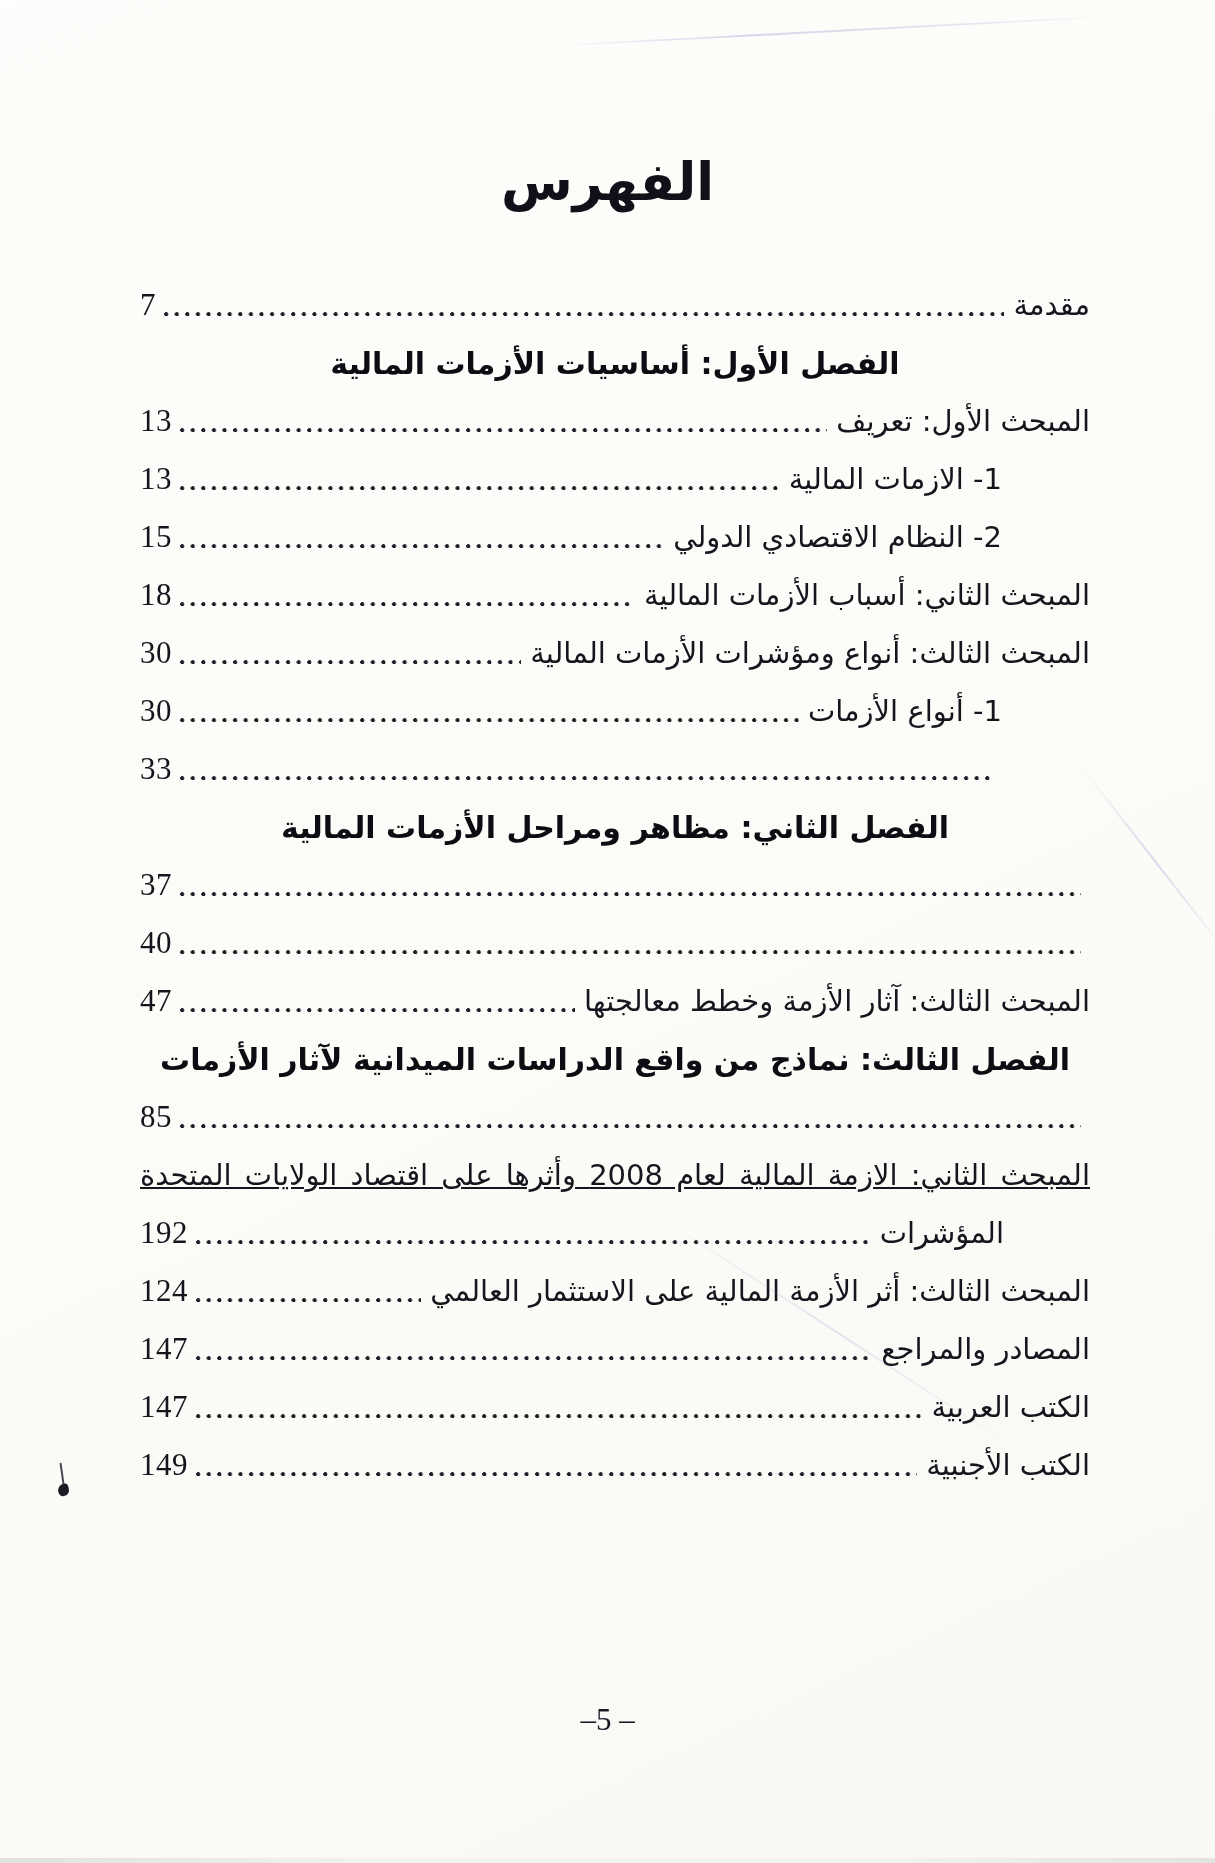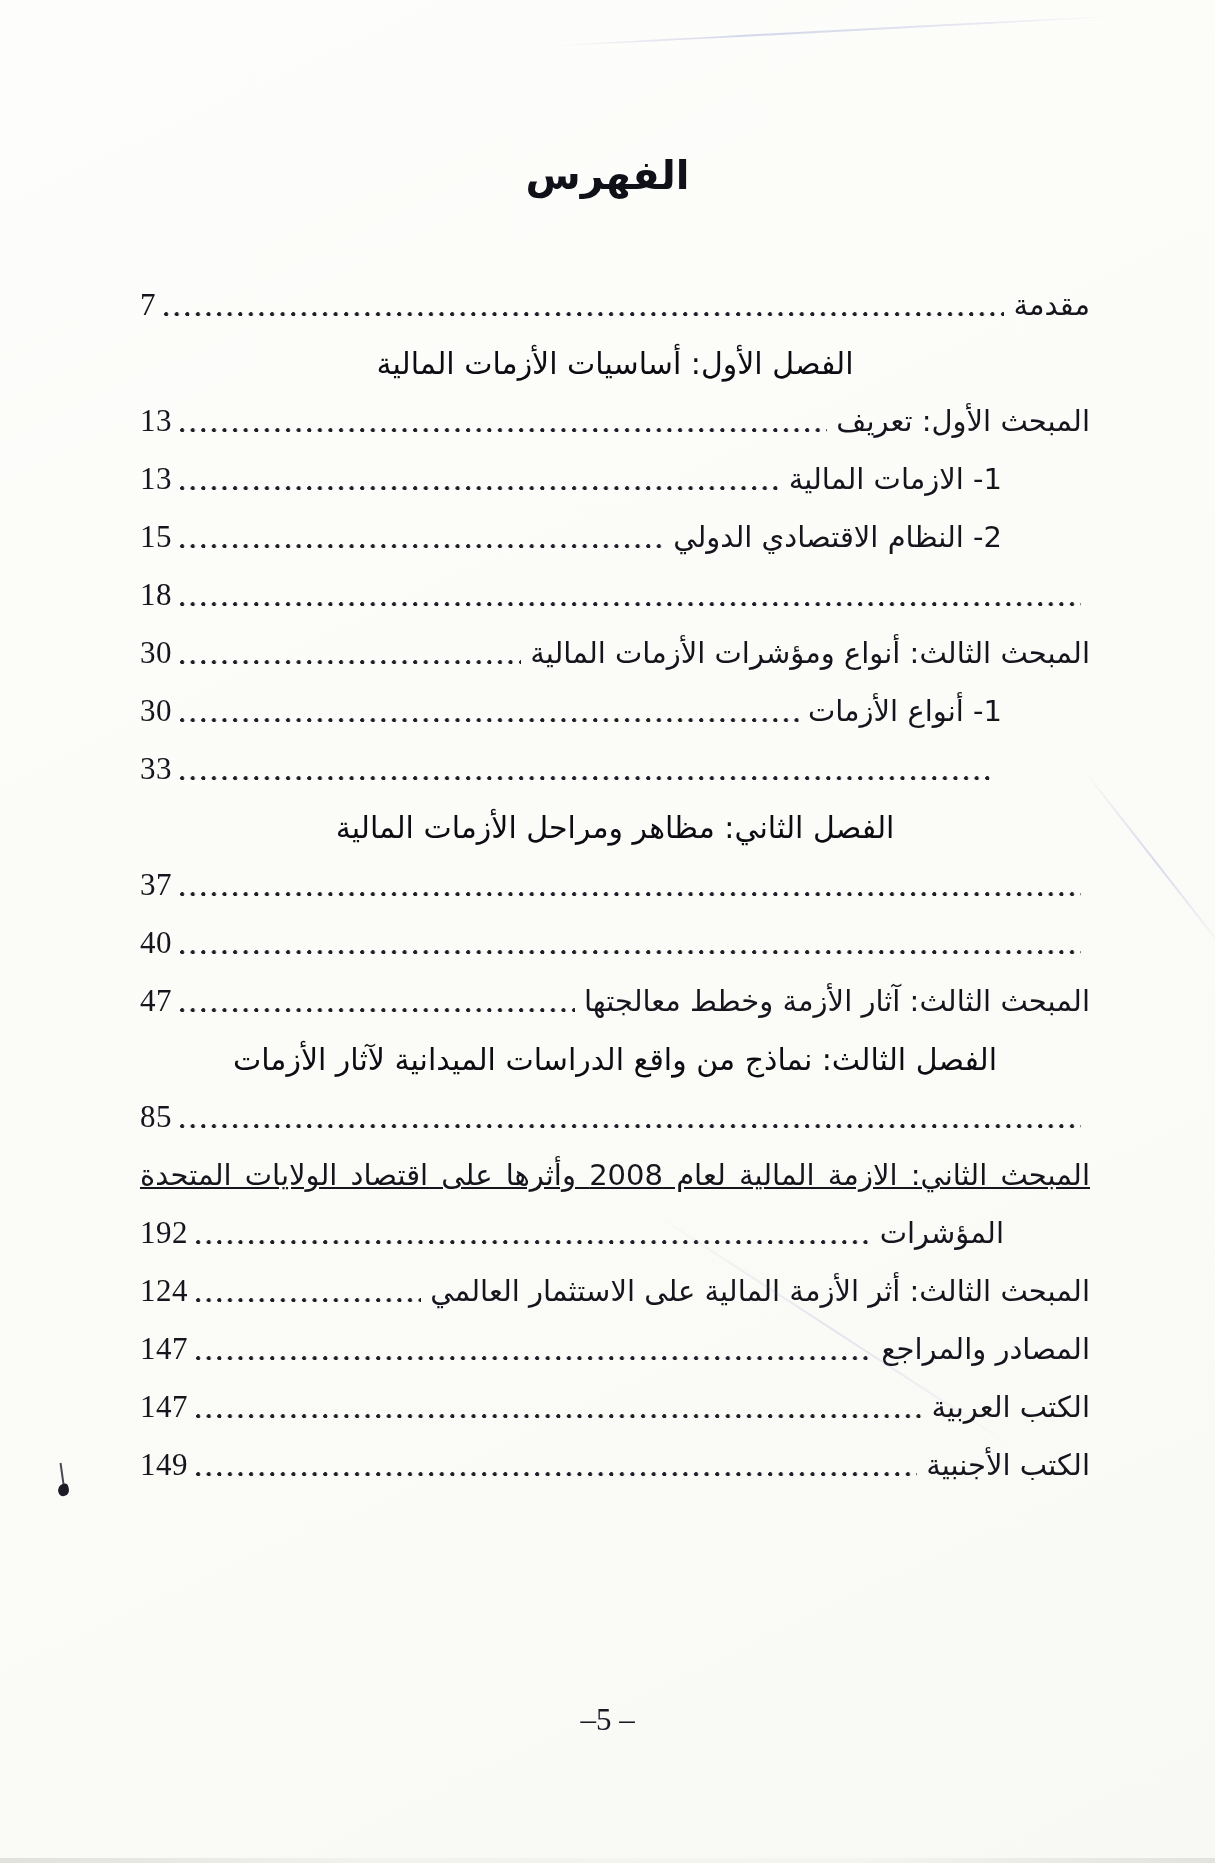--- a/index.html
+++ b/index.html
@@ -1,28 +1,28 @@
 <!DOCTYPE html>
 <html lang="ar"><head>
 <meta charset="utf-8">
 <style>
   html,body{margin:0;padding:0;background:#ffffff;}
   body{width:1215px;height:1863px;font-family:"DejaVu Sans",sans-serif;color:#15151d;overflow:hidden;}
   .page{position:relative;width:1215px;height:1863px;
         background:linear-gradient(155deg,#fdfdfb 0%,#fbfbf8 55%,#f8f8f4 100%);}
   
   .doc-title{position:absolute;top:152px;left:0;right:0;text-align:center;
-             font-size:40px;font-weight:bold;color:#101018;}
+             font-size:52px;font-weight:bold;color:#101018;}
   
   .toc{position:absolute;top:276px;right:125px;left:140px;direction:rtl;}
   .row{height:58px;display:flex;align-items:center;font-size:29px;white-space:nowrap;}
   .row .t{flex:0 0 auto;}
   .row.sub{padding-right:88px;}
   .row.wraplast{padding-right:86px;}
-  .row.chapter{justify-content:center;font-weight:normal;font-size:30px;color:#0c0c12;}
+  .row.chapter{justify-content:center;font-weight:bold;font-size:30px;color:#0c0c12;}
   .row.wrapfirst{display:block;white-space:normal;text-align:justify;text-align-last:justify;
                  line-height:58px;height:58px;text-decoration:underline;}
   .dots{flex:1 1 auto;min-width:12px;align-self:flex-end;height:7px;margin:0 9px 16px 7px;
         background-image:radial-gradient(circle at 3.2px 3.2px,#1e1e28 1.8px,rgba(0,0,0,0) 2.3px);
         background-size:10.6px 7px;background-repeat:repeat-x;}
   .p{flex:0 0 auto;font-family:"Liberation Serif","DejaVu Serif",serif;font-size:31px;
      direction:ltr;color:#15151d;letter-spacing:0.5px;}
   
   .footer{position:absolute;top:1702px;left:0;right:0;text-align:center;
           font-family:"Liberation Serif","DejaVu Serif",serif;font-size:31px;color:#1a1a24;}
@@ -75,20 +75,21 @@
       <span class="p">13</span>
     </div>
 
     <div class="row sub">
       <span class="t">2- النظام الاقتصادي الدولي</span>
       <span class="dots"></span>
       <span class="p">15</span>
     </div>
 
     <div class="row">
+      <span class="t">المبحث الثاني: أسباب الأزمات المالية</span>
       <span class="dots"></span>
       <span class="p">18</span>
     </div>
 
     <div class="row">
       <span class="t">المبحث الثالث: أنواع ومؤشرات الأزمات المالية</span>
       <span class="dots"></span>
       <span class="p">30</span>
     </div>
 

